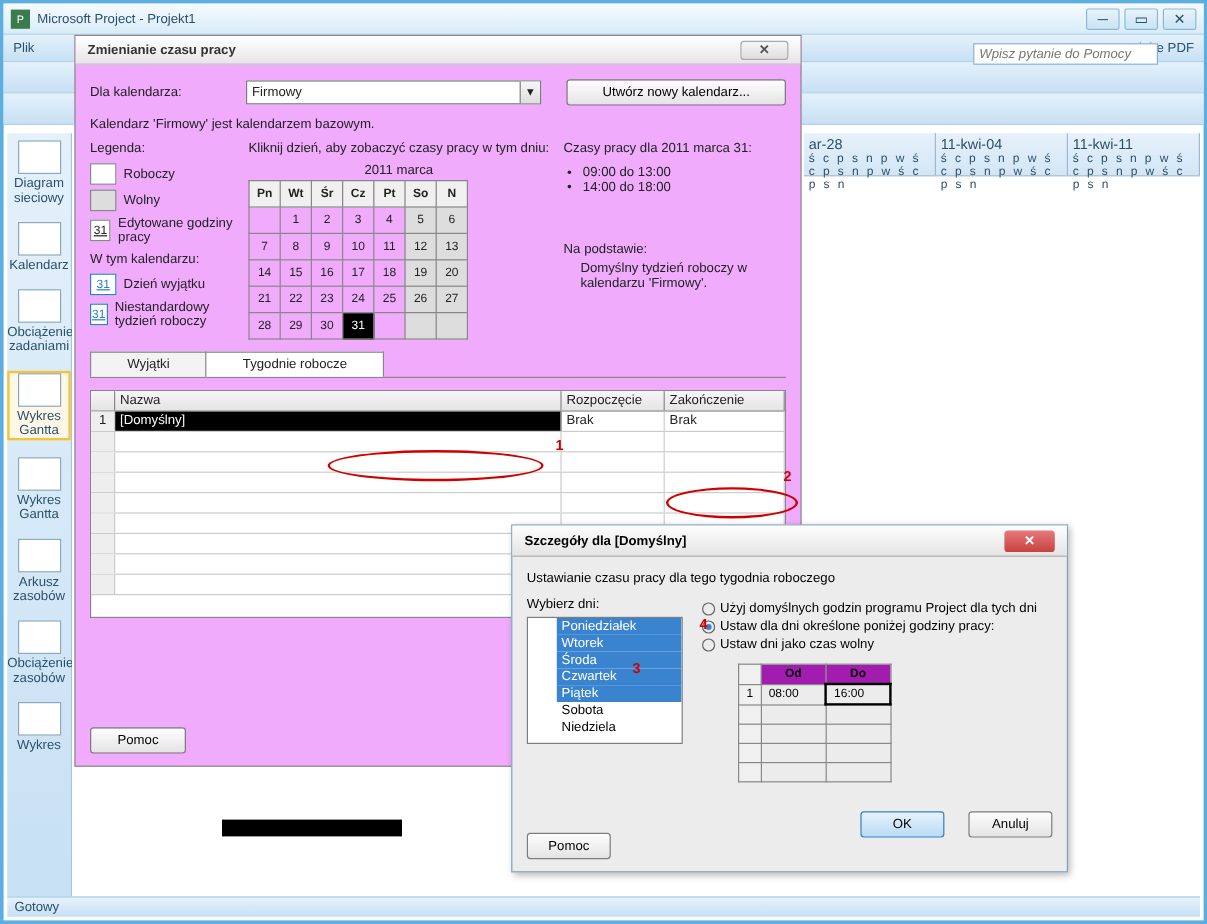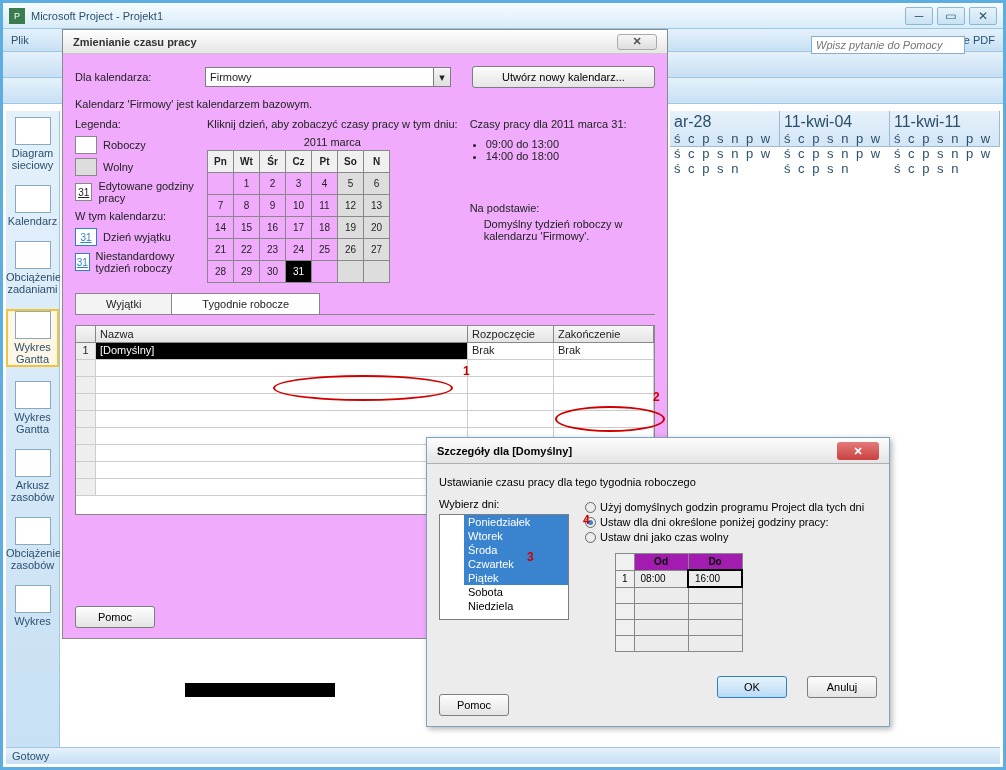--- a/index.html
+++ b/index.html
@@ -21,22 +21,22 @@
 
 .sidenav { position: absolute; left: 3px; top: 108px; width: 54px; bottom: 20px; background: linear-gradient(#e4f1fb,#c7e0f4); border-right: 1px solid #a0c7e2; padding-top: 6px; }
 .sidenav .item { text-align: center; margin-bottom: 14px; color: #2b506d; font-size: 10px; }
 .sidenav .item .ico { width: 36px; height: 28px; margin: 0 auto 2px; border: 1px solid #8ab; background: #fff; }
 .sidenav .item.selected { border: 2px solid #f5c23c; background: #fef6e6; }
 
 
 .gantt { position: absolute; left: 57px; top: 108px; right: 3px; bottom: 20px; background: #fff; }
 .timescale { height: 36px; border-bottom: 1px solid #9dbad2; background: linear-gradient(#e6f1fb,#d3e6f6); display:flex; }
 .timescale .blk { border-right:1px solid #9dbad2; padding:2px 4px; }
-.timescale .blk .dates { font-size:16px; color:#2b506d; }
-.timescale .blk .days { font-size:13px; color:#2b506d; letter-spacing:2px; }
+.timescale .blk .dates { font-size:12px; color:#2b506d; }
+.timescale .blk .days { font-size:10px; color:#2b506d; letter-spacing:2px; }
 .bar { position:absolute; height:14px; background:#000; }
 
 .statusbar { position:absolute; left:3px; right:3px; bottom:3px; height:17px; background:linear-gradient(#e4f1fb,#c7e0f4); border-top:1px solid #a0c7e2; padding:0 6px; color:#2b506d; line-height:17px; }
 
 
 .dialog1 { position:absolute; left:62px; top:29px; width:606px; height:610px; background:#f0abfc; border:1px solid #8a8a8a; }
 .dlg-title { height:24px; background:linear-gradient(#fff,#e6e6e6); border-bottom:1px solid #c8c8c8; display:flex; align-items:center; padding:0 10px; font-weight:600; color:#333; }
 .dlg-close { margin-left:auto; width:40px; height:16px; border:1px solid #aaa; border-radius:3px; background:linear-gradient(#f6f6f6,#dedede); text-align:center; font-size:11px; color:#555; }
 .dlg-body { padding:12px; color:#222; }
 .row { display:flex; align-items:center; gap:10px; margin-bottom:10px; }

